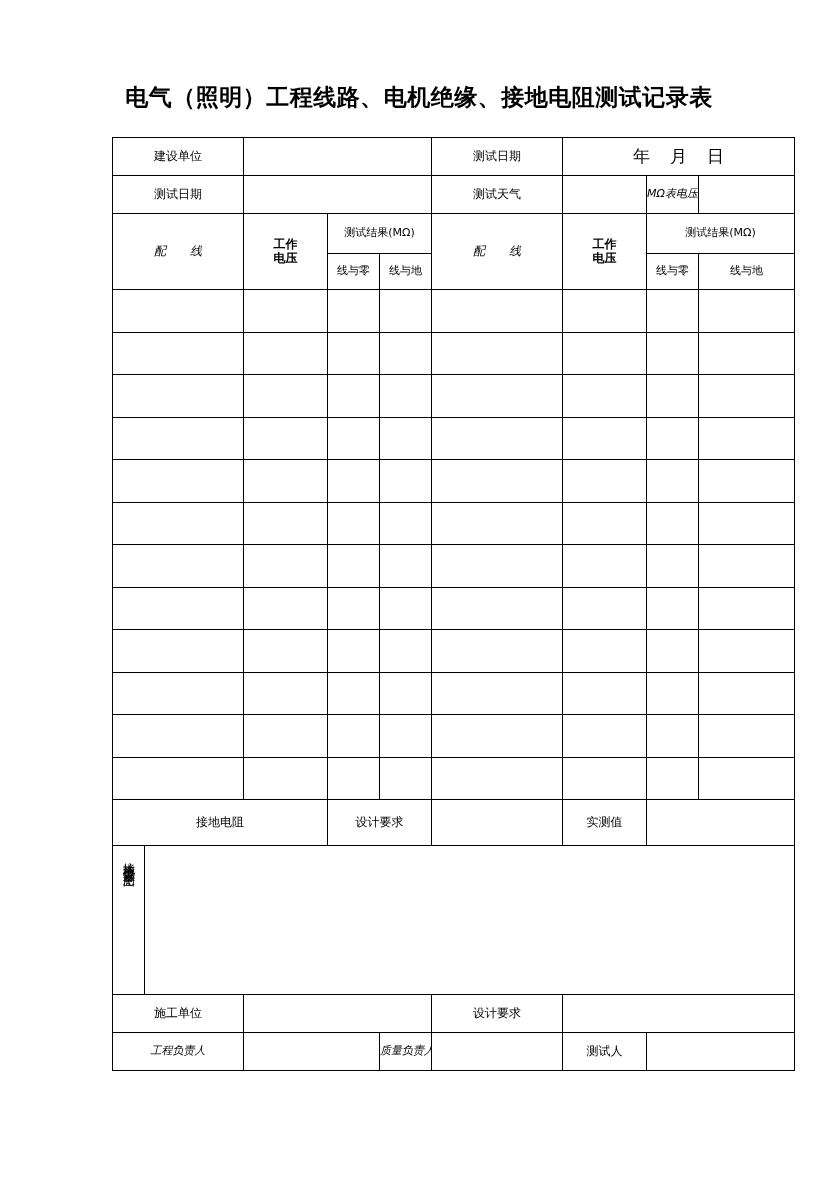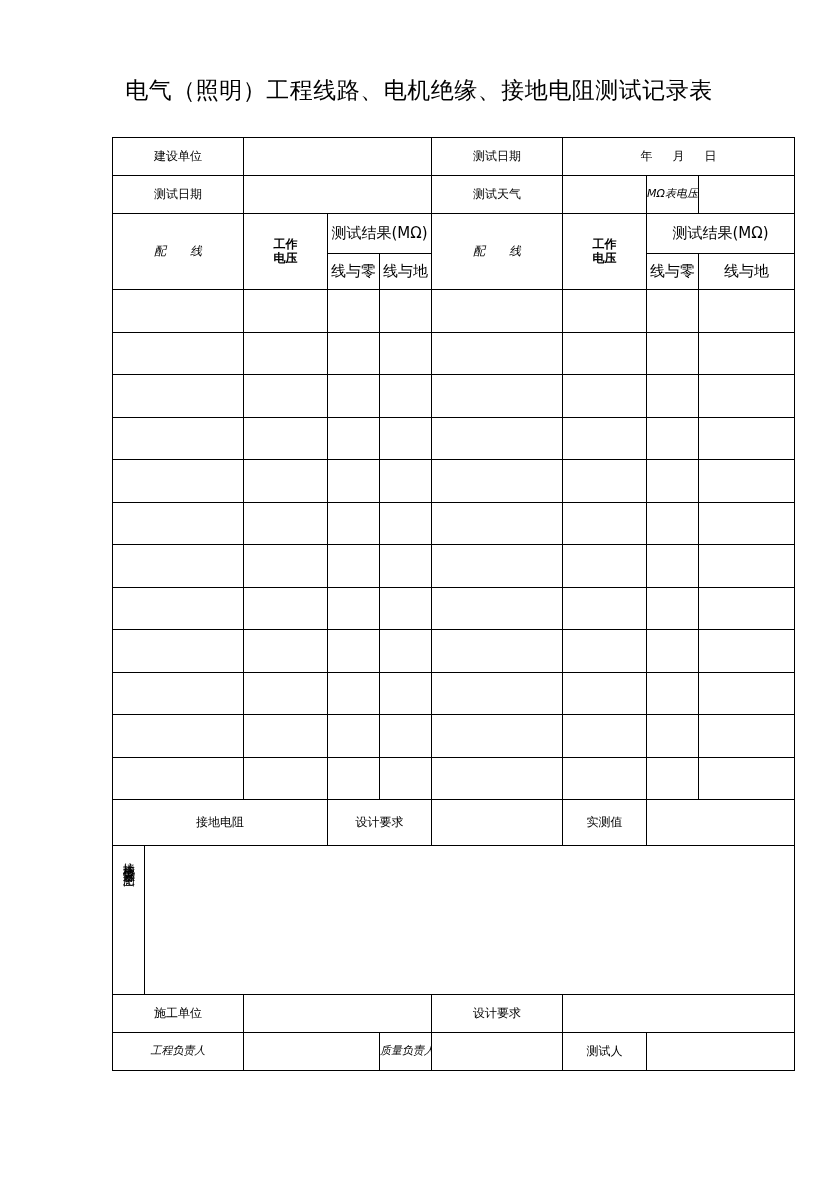--- a/index.html
+++ b/index.html
@@ -15,27 +15,27 @@
     position: relative;
   }
   .page {
     position: relative;
     width: 838px;
     height: 1186px;
     box-sizing: border-box;
   }
   .doc-title {
     position: absolute;
-    top: 75px;
+    top: 82px;
     left: 0;
     width: 838px;
     text-align: center;
     font-family: "DejaVu Sans", "Liberation Sans", sans-serif;
     font-size: 23px;
-    font-weight: normal;
+    font-weight: bold;
     letter-spacing: 0.5px;
     white-space: nowrap;
   }
   .form-wrap {
     position: absolute;
     left: 78px;
     top: 137px;
     width: 682px;
     padding-left: 34px;
   }
@@ -62,29 +62,29 @@
   .spaced {
     letter-spacing: 6px;
     text-indent: 6px;
     font-style: italic;
   }
   .two-line {
     line-height: 1.25;
     font-weight: bold;
   }
   .small {
-    font-size: 15px;
+    font-size: 11px;
   }
   .mini {
     font-size: 11px;
     font-style: italic;
   }
   .date-cell {
     letter-spacing: 0px;
-    font-size: 12px;
+    font-size: 17px;
   }
   .date-cell span { margin: 0 10px; }
   .vertical-label {
     writing-mode: vertical-rl;
     text-orientation: upright;
     letter-spacing: 2px;
     font-size: 12px;
     display: inline-block;
     line-height: 1.1;
   }

